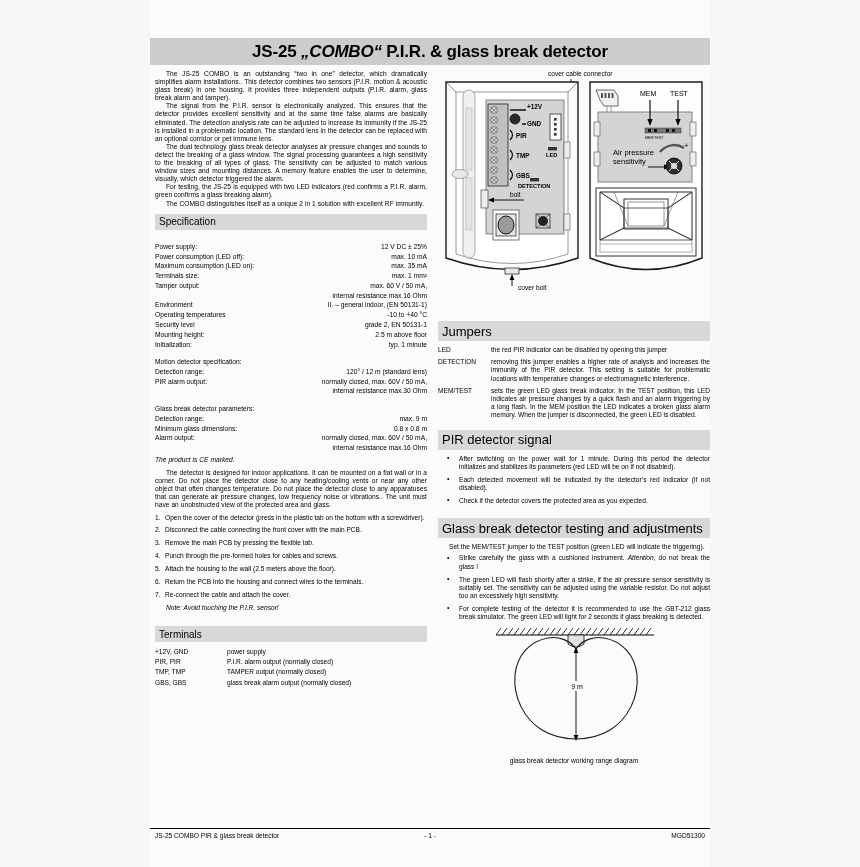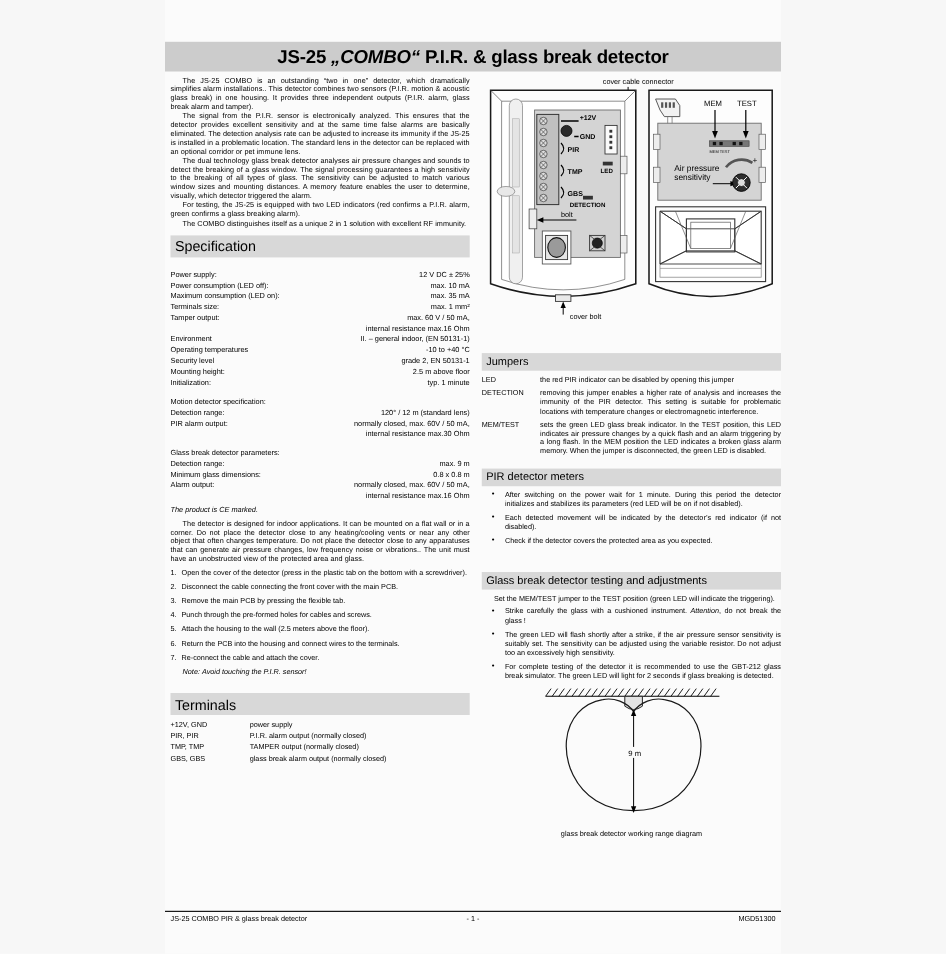--- a/index.html
+++ b/index.html
@@ -28,27 +28,27 @@
   .col-right{position:absolute;left:288px;top:68px;width:272px;}
 
   p.body{
     margin:0 0 0 0;
     font-size:6.6px;line-height:8.1px;
     text-align:justify;text-indent:11px;
     letter-spacing:0.05px;
   }
   .sec-head{
     background:#d8d8d8;
-    font-size:13px;
+    font-size:10px;
     padding:2.5px 4px 2.5px 4px;
     margin:6px 0 4px 0;
   }
   .sec-head-r{
     background:#d8d8d8;
-    font-size:10px;
+    font-size:13px;
     padding:2.5px 4px 2.5px 4px;
     margin:0 0 5px 0;
   }
   table.spec{width:100%;border-collapse:collapse;font-size:6.7px;}
   table.spec td{padding:0.4px 0;vertical-align:top;line-height:9px;}
   table.spec td.l{text-align:left;white-space:nowrap;}
   table.spec td.r{text-align:right;}
   .spacer-row td{height:7px;}
   .subhead{font-size:6.7px;line-height:9px;padding-top:1px;}
   .ital{font-style:italic;font-size:6.7px;line-height:9.5px;margin-top:2px;}
@@ -445,28 +445,28 @@
             <td class="k">DETECTION</td>
             <td class="v">removing this jumper enables a higher rate of analysis and increases the immunity of the PIR detector. This setting is suitable for problematic locations with temperature changes or electromagnetic interference.</td>
           </tr>
         <tr>
             <td class="k">MEM/TEST</td>
             <td class="v">sets the green LED glass break indicator. In the TEST position, this   LED indicates air pressure changes by a quick flash and an alarm triggering by a long flash. In the MEM position the LED indicates a broken glass alarm memory. When the jumper is disconnected, the green LED is disabled.</td>
           </tr>
       </tbody>
     </table>
 
-    <div class="sec-head-r" style="margin-top:6px">PIR detector meters</div>
+    <div class="sec-head-r" style="margin-top:6px">PIR detector signal</div>
     <ul class="bl">
       <li>After switching on the power wait for 1 minute. During this period the detector initializes and stabilizes its parameters (red LED will be on if not disabled).</li>
       <li>Each detected movement will be indicated by the detector’s red indicator (if not disabled).</li>
       <li>Check if the detector covers the protected area as you expected.</li>
     </ul>
 
-    <div class="sec-head-r" style="margin-top:23px">Glass break detector testing and adjustments</div>
+    <div class="sec-head-r" style="margin-top:13px">Glass break detector testing and adjustments</div>
     <p class="lead">Set the MEM/TEST jumper to the TEST position (green LED will indicate the triggering).</p>
     <ul class="bl" style="margin-top:0">
       <li><span>Strike carefully the glass with a cushioned instrument. </span><span style="font-style:italic">Attention</span><span>, do not break the glass !</span></li>
       <li>The green LED will flash shortly after a strike, if the air pressure sensor sensitivity is suitably set. The sensitivity can be adjusted using the variable resistor. Do not adjust too an excessively high sensitivity.</li>
       <li>For complete testing of the detector it is recommended to use the GBT-212 glass break simulator. The green LED will light for 2 seconds if glass breaking is detected.</li>
     </ul>
 
     <div style="margin-top:6px">
       <svg width="272" height="128" viewBox="0 0 272 128">
 

